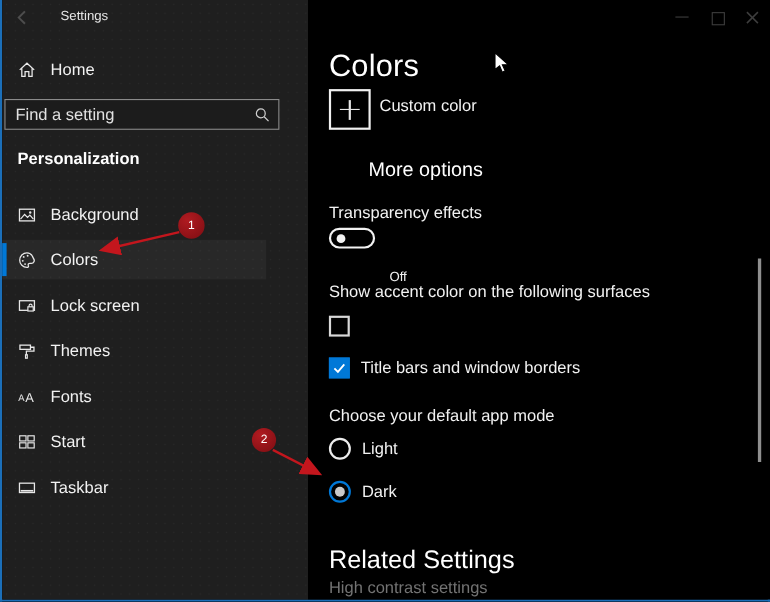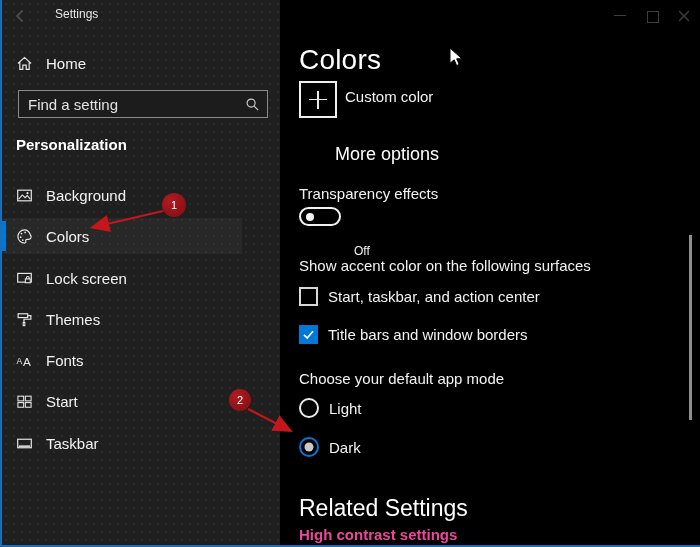--- a/index.html
+++ b/index.html
@@ -26,21 +26,21 @@
     position:absolute; left:0; width:240px; height:36px;
     display:flex; align-items:center; padding-left:14px; gap:13px;
     font-size:15px; color:#f2f2f2; cursor:default;
   }
   .nav-row.selected { background:rgba(255,255,255,0.045); }
   .accent-bar { position:absolute; left:0; top:3px; width:4px; height:30px; background:#0078d7; }
   .nav-icon { width:17px; height:17px; flex:0 0 17px; }
   .nav-icon svg { display:block; width:17px; height:17px; }
 
   .search-box {
-    position:absolute; left:16px; top:90px; width:250px; height:28px;
+    position:absolute; left:2px; top:90px; width:250px; height:28px;
     background:#1c1c1c; border:1px solid #8a8a8a;
   }
   .search-box input {
     position:absolute; left:0; top:0; width:100%; height:100%;
     background:transparent; border:none; outline:none;
     color:#e8e8e8; font-size:15px; padding:0 30px 0 9px;
     font-family:"Liberation Sans","DejaVu Sans",sans-serif;
   }
   .search-box input::placeholder { color:#e2e2e2; opacity:1; }
   .search-glyph { position:absolute; right:7px; top:6px; width:15px; height:15px; }
@@ -81,21 +81,21 @@
   .checkbox { width:19px; height:19px; border:2px solid #d8d8d8; background:transparent; position:relative; flex:0 0 19px; }
   .checkbox.checked { border-color:#0078d7; background:#0078d7; }
   .checkbox svg { position:absolute; left:0; top:0; width:15px; height:15px; }
 
   .radio-row { position:absolute; left:19px; display:flex; align-items:center; gap:10px; font-size:15px; color:#f2f2f2;justify-content:center; }
   .radio { width:20px; height:20px; border-radius:50%; border:2px solid #ececec; background:transparent; position:relative; flex:0 0 20px; }
   .radio.selected { border:2.5px solid #0078d7; }
   .radio.selected::after { content:""; position:absolute; left:50%; top:50%; transform:translate(-50%,-50%); width:9px; height:9px; border-radius:50%; background:#c9c9c9; }
 
   .related-heading { position:absolute; left:19px; top:495px; font-size:23px; color:#ffffff; }
-  .related-link { position:absolute; left:19px; top:526px; font-size:15px; color:#ec4899; cursor:pointer;font-weight:bold; }
+  .related-link { position:absolute; left:19px; top:526px; font-size:15px; color:#737373; cursor:pointer; }
 
   
   .scroll-thumb { position:absolute; left:687px; top:235px; width:3px; height:185px; background:#8f8f8f; }
 
   
   .overlay { position:absolute; left:0; top:0; width:700px; height:547px; pointer-events:none; }
   .ann-circle {
     position:absolute; border-radius:50%;
     background:radial-gradient(circle at 35% 30%, #b01b21, #7e0d12);
     color:#ffffff; display:flex; align-items:center; justify-content:center;
@@ -249,21 +249,20 @@
     <div class="body-label" style="top:185px;">Transparency effects</div>
     <div class="toggle">
       <span class="toggle-knob"></span>
     </div>
     <div class="toggle-state">Off</div>
 
     <div class="body-label" style="top:257px;">Show accent color on the following surfaces</div>
 
     <div class="check-row" style="top:287px;">
       <span class="checkbox"></span>
-      <span>Start, taskbar, and action center</span>
     </div>
 
     <div class="check-row" style="top:325px;">
       <span class="checkbox checked">
         <svg viewBox="0 0 16 16">
             <polyline points="3.2,8.4 6.6,11.8 12.8,4.6" fill="none" stroke="#ffffff" stroke-width="1.8"></polyline>
           </svg>
       </span>
       <span>Title bars and window borders</span>
     </div>

